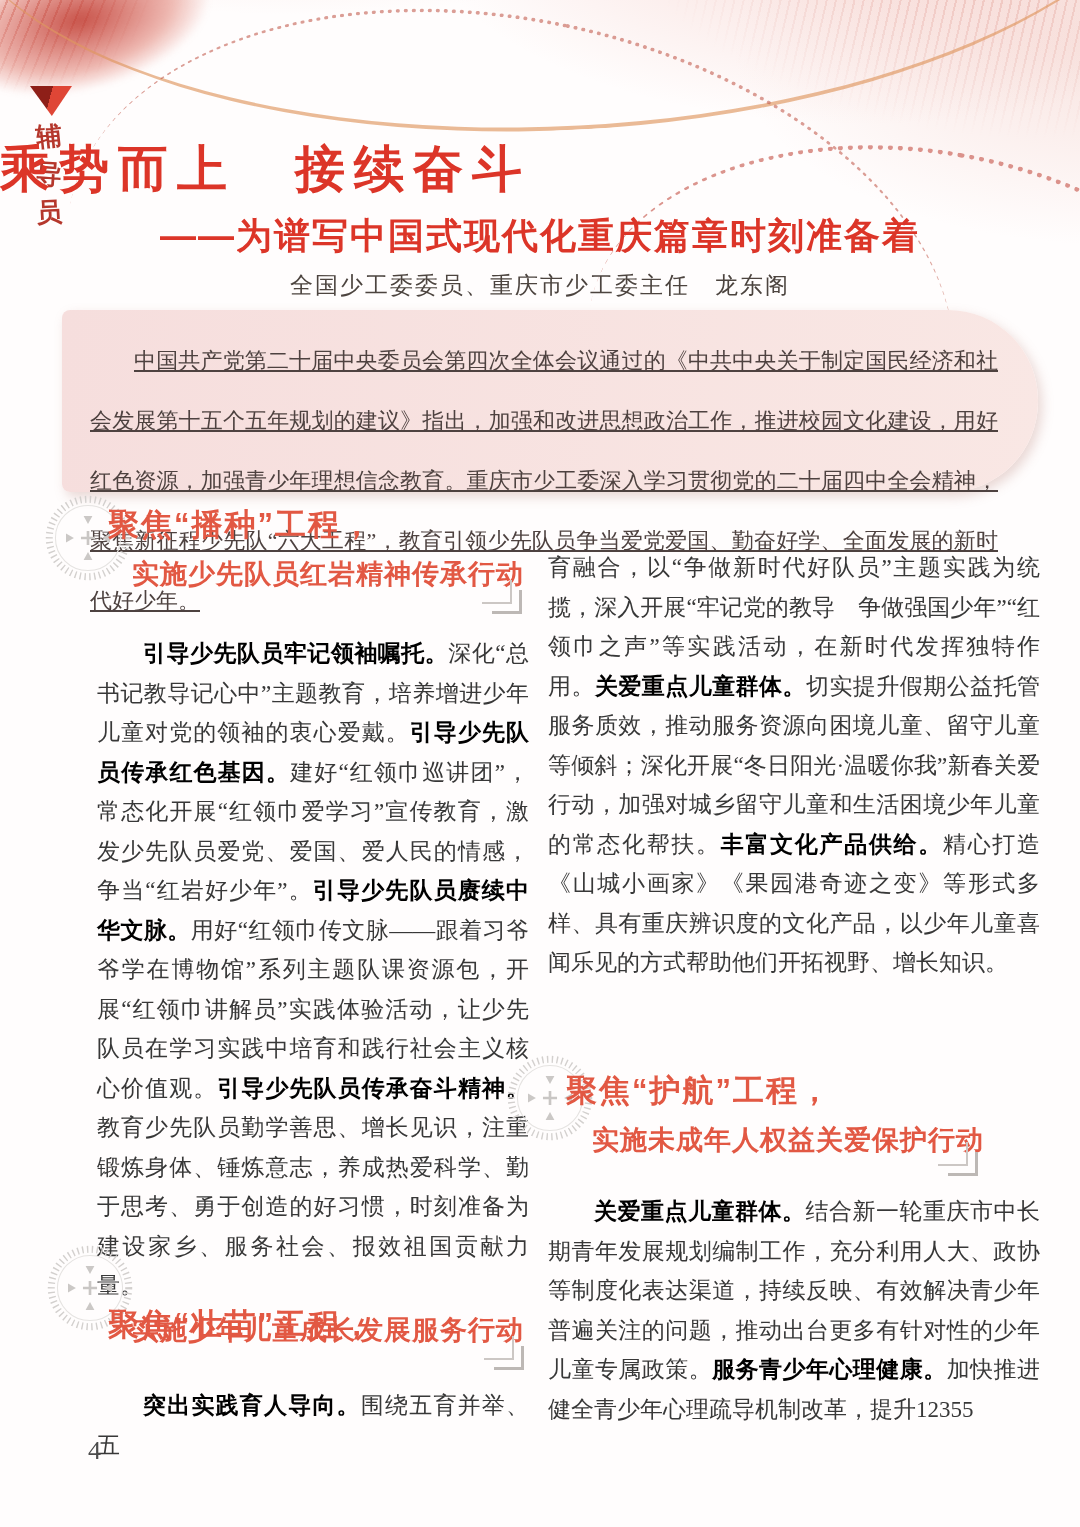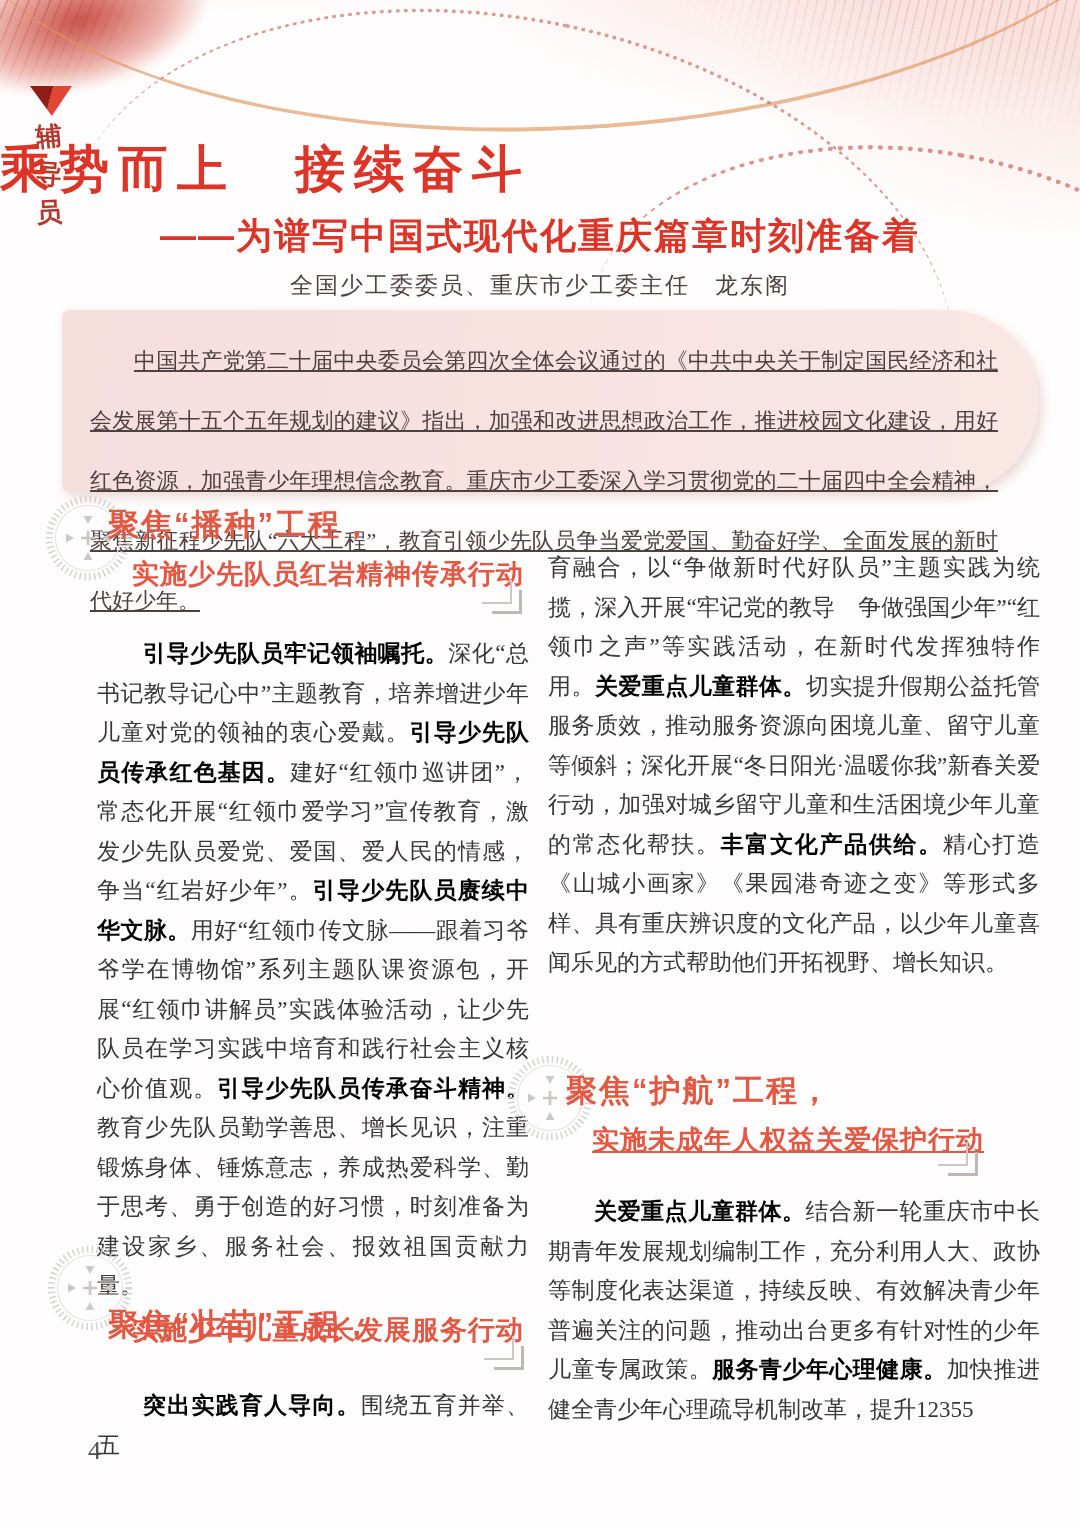--- a/index.html
+++ b/index.html
@@ -148,19 +148,19 @@
   <svg class="compass" style="left:506px;top:1054px;" viewBox="0 0 100 100">
     <circle cx="50" cy="50" r="44" fill="none" stroke="#d3d0ce" stroke-width="8" stroke-dasharray="1.6,3.9"></circle>
     <circle cx="50" cy="50" r="37" fill="none" stroke="#e5e3e1" stroke-width="1.2"></circle>
     <path d="M45 25 h10 l-5 9 z" fill="#cbc8c6"></path>
       <path d="M45 75 h10 l-5 -9 z" fill="#cbc8c6"></path>
     <path d="M25 45 v10 l9 -5 z" fill="#cbc8c6"></path>
       <path d="M75 45 v10 l-9 -5 z" fill="#cbc8c6"></path>
     <path d="M50 42 v16 M42 50 h16" stroke="#c9c6c4" stroke-width="3" fill="none"></path>
   </svg>
   <div class="sec-l1" style="left:566px;top:1070px;">聚焦“护航”工程，</div>
-  <div class="sec-l2" style="left:592px;top:1122px;text-decoration:underline;">实施未成年人权益关爱保护行动</div>
+  <div class="sec-l2" style="left:592px;top:1122px;">实施未成年人权益关爱保护行动</div>
   <div class="crn" style="left:948px;top:1152px;"></div>
 
   <p class="body indent p-r2" style="margin:0;"><span class="b">关爱重点儿童群体。</span><span>结合新一轮重庆市中长期青年发展规划编制工作，充分利用人大、政协等制度化表达渠道，持续反映、有效解决青少年普遍关注的问题，推动出台更多有针对性的少年儿童专属政策。</span><span class="b">服务青少年心理健康。</span><span>加快推进健全青少年心理疏导机制改革，提升12355</span></p>
 
   <div class="pagenum">4</div>
 </div>
 
 </body></html>

